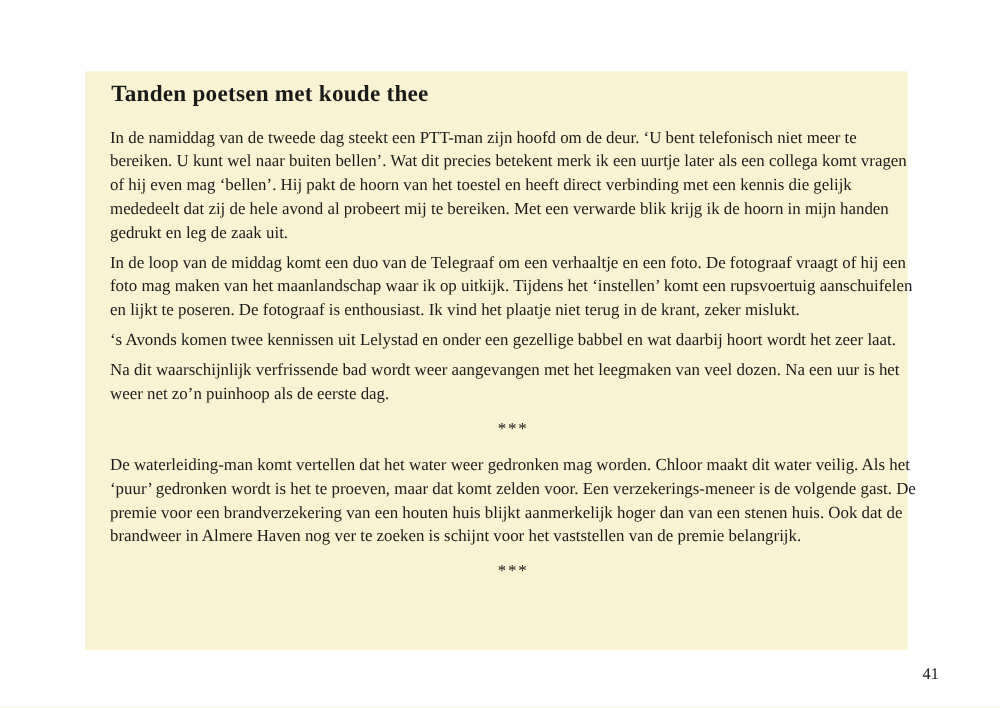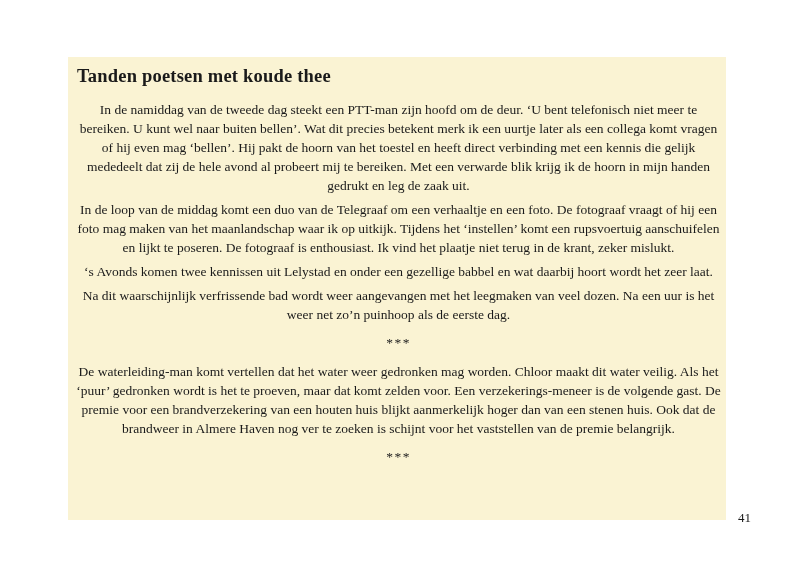--- a/index.html
+++ b/index.html
@@ -16,21 +16,21 @@
     overflow: hidden;
   }
   .sheet {
     position: absolute;
     left: 68px;
     top: 57px;
     width: 658px;
     height: 463px;
     background: #faf3d3;
     box-sizing: border-box;
-    padding: 9px 10px 8px 8px;
+    padding: 9px 10px 8px 20px;
   }
   .article-title {
     font-size: 18.5px;
     font-weight: bold;
     line-height: 21px;
     margin: 0 0 1px 1px;
     letter-spacing: 0.2px;
   }
   .article-dateline {
     font-size: 13.5px;
@@ -40,33 +40,33 @@
     margin: 0 0 0 1px;
   }
   .article-body {
     margin-top: 13px;
     width: 645px;
   }
   .para {
     font-size: 13.5px;
     line-height: 19px;
     margin: 0 0 5px 0;
-    text-align: center;
+    text-align: left;
   }
   .sep {
     font-size: 13.5px;
     line-height: 19px;
     text-align: center;
     letter-spacing: 1.5px;
     margin: 9px 0 10px 0;
   }
   .page-number {
     position: absolute;
     left: 738px;
-    top: 510px;
+    top: 531px;
     font-size: 13px;
     line-height: 15px;
     color: #1a1a1a;
   }
 </style>
 </head>
 <body>
 
 <div class="sheet">
   <h1 class="article-title">Tanden poetsen met koude thee</h1>

